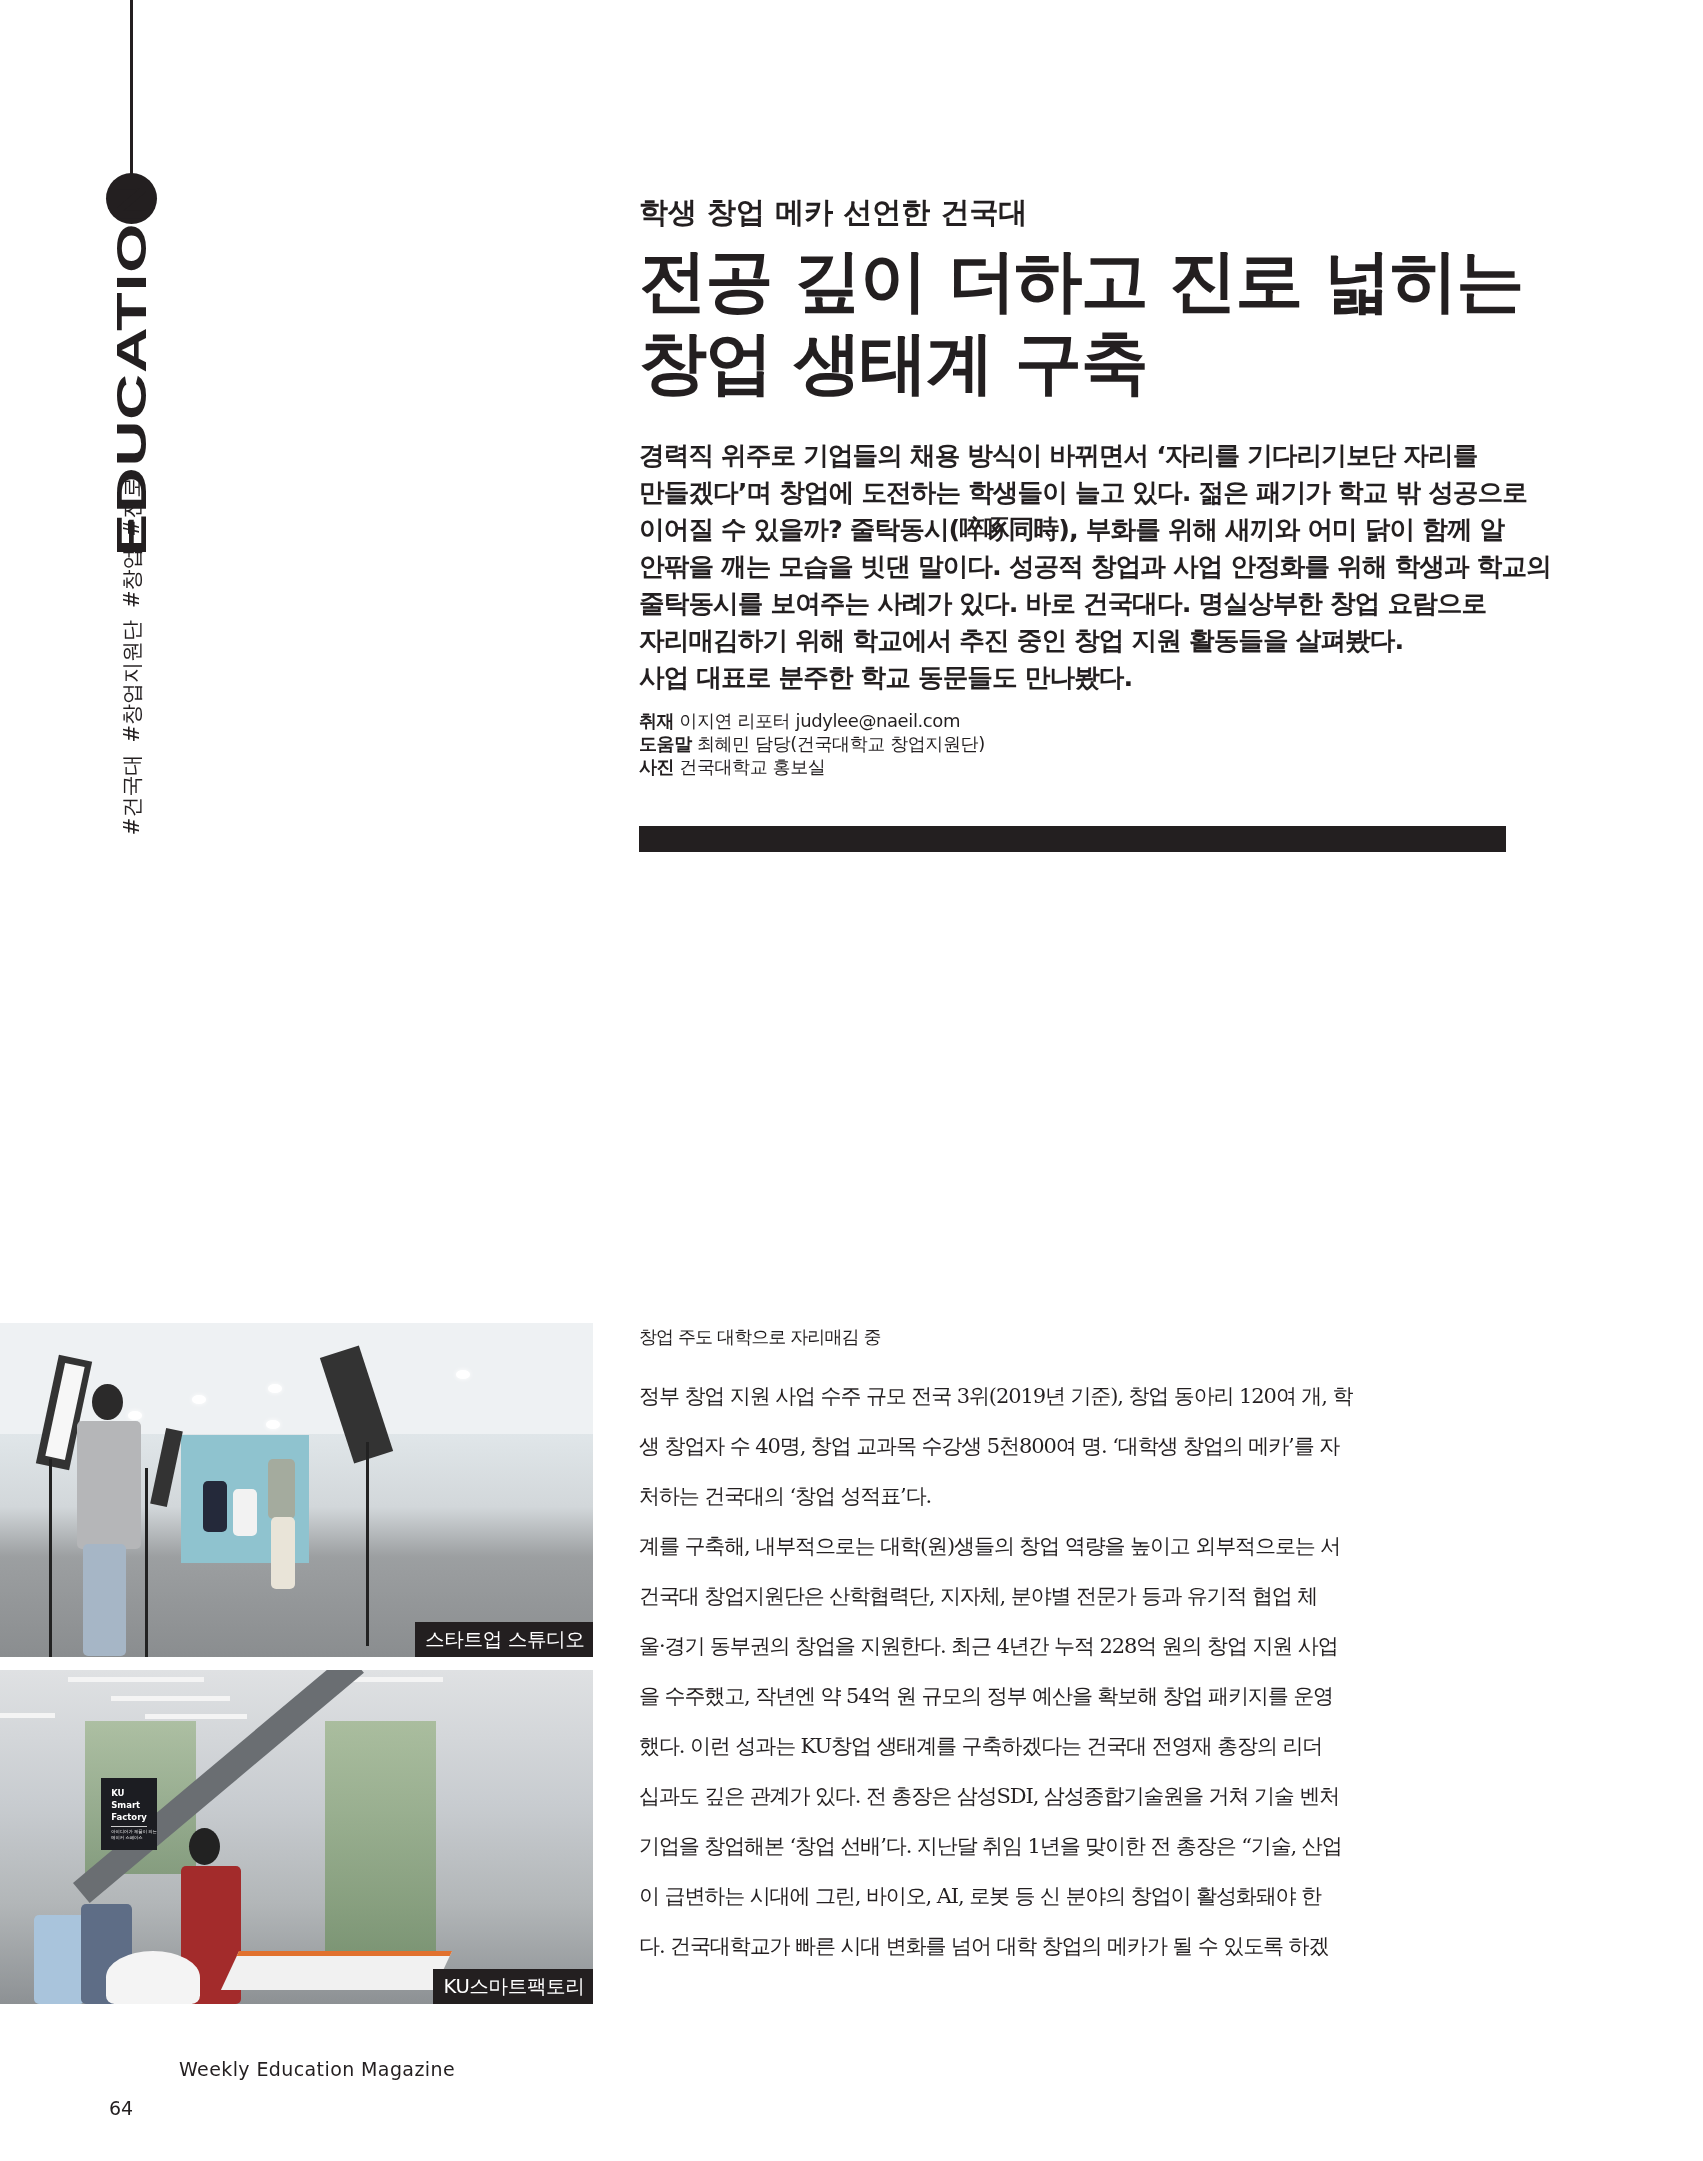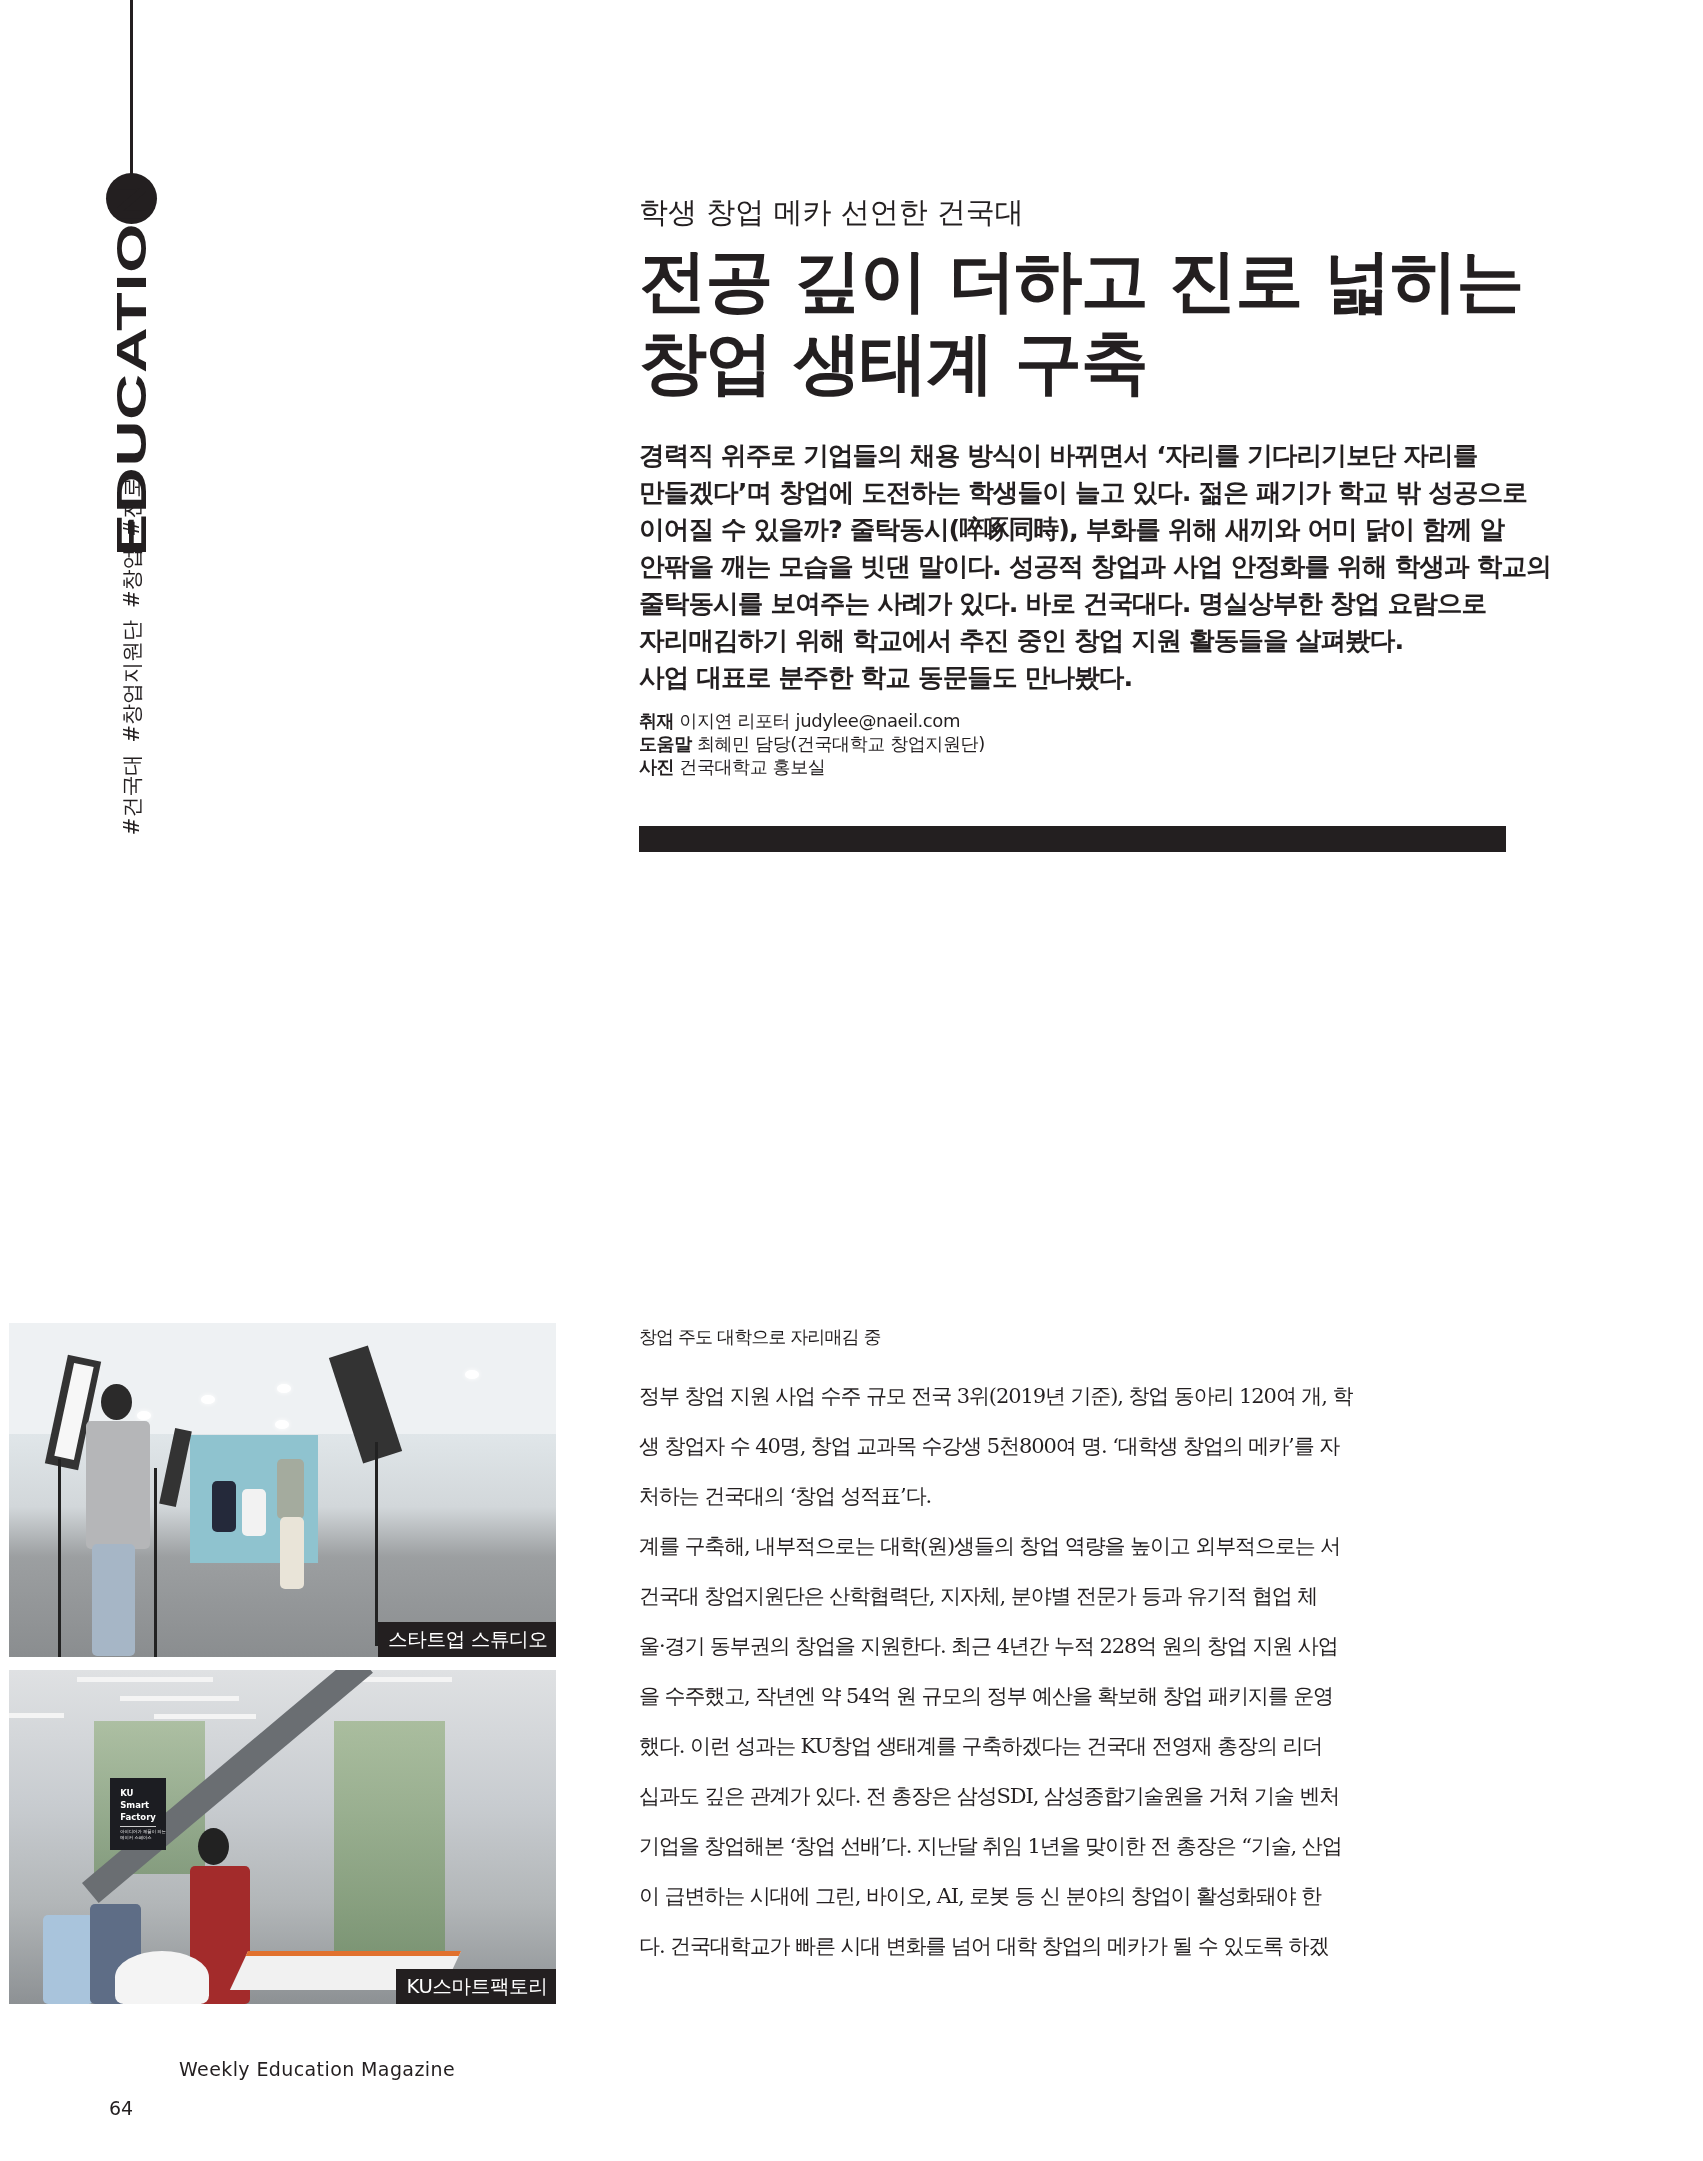--- a/index.html
+++ b/index.html
@@ -22,34 +22,34 @@
   }
   .rail-section span { display:inline-block; transform: scaleX(1.15) scaleY(0.78); }
   .rail-tags {
     left: 132px; top: 656px;
     transform: translate(-50%, -50%) rotate(-90deg);
     font-size: 21px; white-space: nowrap; line-height: 1; display: inline-block;
   }
   .rail-tags span + span { margin-left: 12px; }
 
   
-  .kicker { left: 639px; top: 193px; font-size: 29px; font-weight: 400; white-space: nowrap; }
+  .kicker { left: 639px; top: 193px; font-size: 29px; font-weight: 700; white-space: nowrap; }
   .title { left: 639px; top: 240px; font-size: 68px; font-weight: 700; line-height: 82px; letter-spacing: -1.7px; }
   .title div { white-space: nowrap; }
 
   .lead { left: 639px; top: 437px; width: 877px; font-size: 25.6px; font-weight: 700; line-height: 37px; letter-spacing: -0.9px; }
   .lead div { white-space: nowrap; }
 
   .credits { left: 639px; top: 709px; font-size: 18px; line-height: 23px; letter-spacing: -0.4px; }
   .credits b { font-weight: 700; margin-right: 5.1px; }
 
   .black-bar { left: 639px; top: 826px; width: 867px; height: 25.6px; background: #231f20; }
 
   
-  .photo { left: 9px; width: 547px; overflow: hidden; }
+  .photo { left: 0; width: 593px; overflow: hidden; }
   .photo-1 { top: 1323px; height: 334px;
     background: linear-gradient(180deg, #e9eef1 0%, #dfe5e8 35%, #d2d7da 55%, #9c9fa1 70%, #8a8d8f 100%); }
   .photo-2 { top: 1670px; height: 334px;
     background: linear-gradient(180deg, #dfe1e3 0%, #c8ccd0 40%, #b2b6b8 70%, #8d9194 100%); }
   .caption {
     position: absolute; right: 0; bottom: 0; background: #231f20; color: #ffffff;
     font-size: 19.6px; padding: 3.4px 8.5px 4.3px 10.2px; white-space: nowrap; letter-spacing: -0.4px;
   }
 
   

